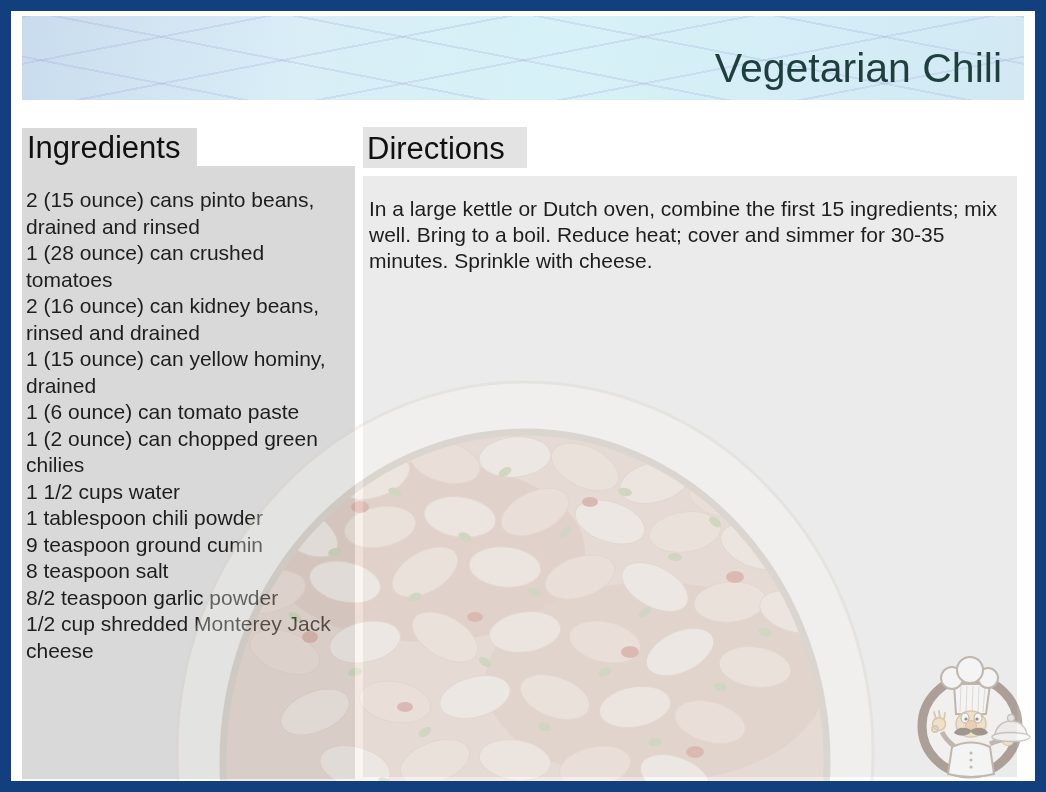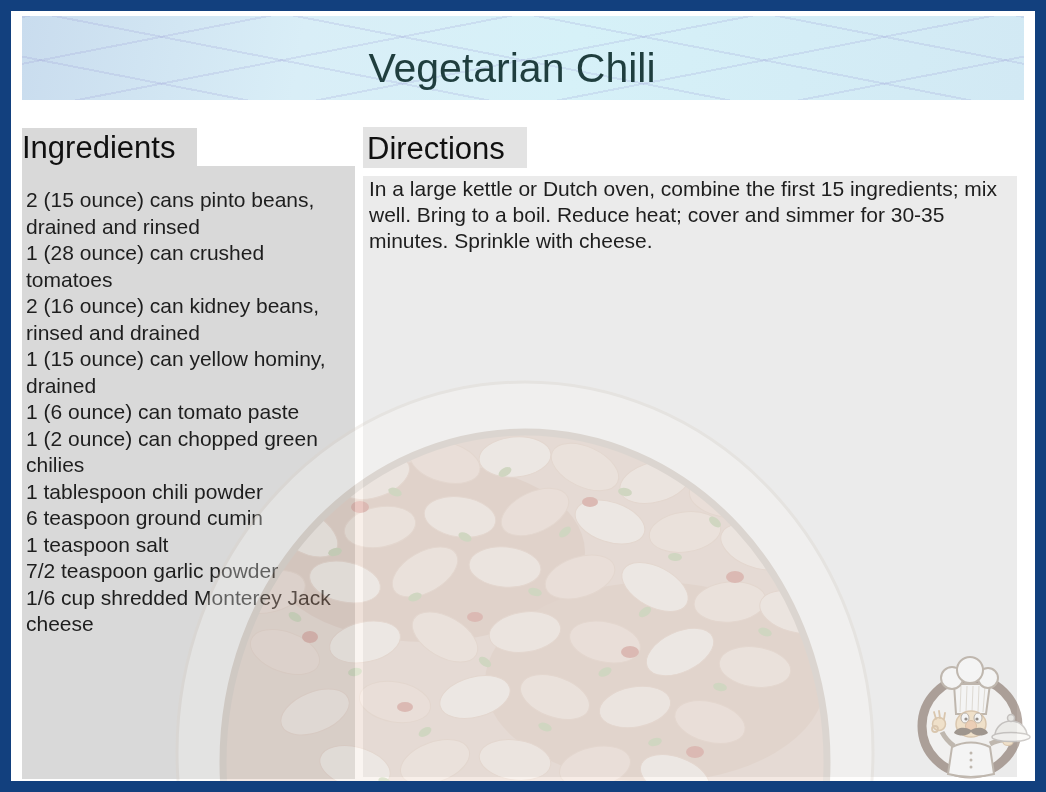--- a/index.html
+++ b/index.html
@@ -13,53 +13,53 @@
     width:1046px; height:792px;
     box-sizing:border-box;
     border:11px solid var(--c-border, #12407e);
     background:#ffffff;
     overflow:hidden;
   }
   
   .header {
     position:absolute; left:11px; top:5px;
     width:1002px; height:84px;
-    display:flex; justify-content:center; align-items:flex-end;
+    display:flex; justify-content:flex-end; align-items:flex-end;
     background-image:
       repeating-linear-gradient(169deg, rgba(150,150,210,0.20) 0px, rgba(150,150,210,0.20) 2px, rgba(255,255,255,0) 2px, rgba(255,255,255,0) 46px),
       repeating-linear-gradient(191deg, rgba(150,150,210,0.20) 0px, rgba(150,150,210,0.20) 2px, rgba(255,255,255,0) 2px, rgba(255,255,255,0) 46px),
       linear-gradient(100deg, #c9dcee 0%, #d9eef7 28%, #d6f1f8 55%, #d2e9f4 100%);
   }
   .title {
     font-size:41px; line-height:1.1;
     color:var(--c-title_text, #1f3e3e);
     padding:0 22px 9px 0;
     white-space:nowrap;
   }
   .panel { position:absolute; box-sizing:border-box; z-index:1; }
   .sec-heading { font-size:31px; color:#101010; }
   #ing-heading {
     left:11px; top:117px; width:175px; height:38px;
-    line-height:40px; 
+    line-height:40px; padding-left:5px;
     background:var(--c-ingredients_panel, #d9d9d9);
   }
   #dir-heading {
     left:352px; top:116px; width:164px; height:41px;
     line-height:43px; padding-left:4px;
     background:var(--c-directions_heading_panel, #e3e3e3);
   }
   #ing-panel {
     left:11px; top:155px; width:333px; height:613px;
     padding:21px 7px 0 4px;
     background:var(--c-ingredients_panel, #d9d9d9);
     font-size:21px; line-height:26.5px; color:#1e1e1e;
   }
   #dir-panel {
     left:352px; top:165px; width:654px; height:601px;
-    padding:0 4px 0 6px;
+    padding:20px 4px 0 6px;
     background:var(--c-directions_panel, #ebebeb);
     font-size:21px; line-height:26px; color:#1e1e1e;
   }
   .ing-item { margin:0; }
   
   .photo {
     position:absolute; left:164px; top:341px;
     width:700px; height:440px;
     opacity:0.30; z-index:2; pointer-events:none;
   }
@@ -81,25 +81,26 @@
 
   <div class="panel sec-heading" id="ing-heading">Ingredients</div>
 
   <div class="panel" id="ing-panel">
       <div class="ing-item">2 (15 ounce) cans pinto beans, drained and rinsed</div>
       <div class="ing-item">1 (28 ounce) can crushed tomatoes</div>
       <div class="ing-item">2 (16 ounce) can kidney beans, rinsed and drained</div>
       <div class="ing-item">1 (15 ounce) can yellow hominy, drained</div>
       <div class="ing-item">1 (6 ounce) can tomato paste</div>
       <div class="ing-item">1 (2 ounce) can chopped green chilies</div>
+      <div class="ing-item">1 1/2 cups water</div>
       <div class="ing-item">1 tablespoon chili powder</div>
-      <div class="ing-item">6 teaspoon ground cumin</div>
-      <div class="ing-item">1 teaspoon salt</div>
-      <div class="ing-item">7/2 teaspoon garlic powder</div>
-      <div class="ing-item">1/6 cup shredded Monterey Jack cheese</div>
+      <div class="ing-item">9 teaspoon ground cumin</div>
+      <div class="ing-item">8 teaspoon salt</div>
+      <div class="ing-item">8/2 teaspoon garlic powder</div>
+      <div class="ing-item">1/2 cup shredded Monterey Jack cheese</div>
     </div>
 
   <div class="panel sec-heading" id="dir-heading">Directions</div>
 
   <div class="panel" id="dir-panel">In a large kettle or Dutch oven, combine the first 15 ingredients; mix well. Bring to a boil. Reduce heat; cover and simmer for 30-35 minutes. Sprinkle with cheese.</div>
 
   <svg class="photo" viewBox="0 0 700 440" aria-hidden="true">
     <defs>
       <ellipse id="bean" rx="36" ry="20"></ellipse>
       <ellipse id="fleck" rx="7" ry="4"></ellipse>

